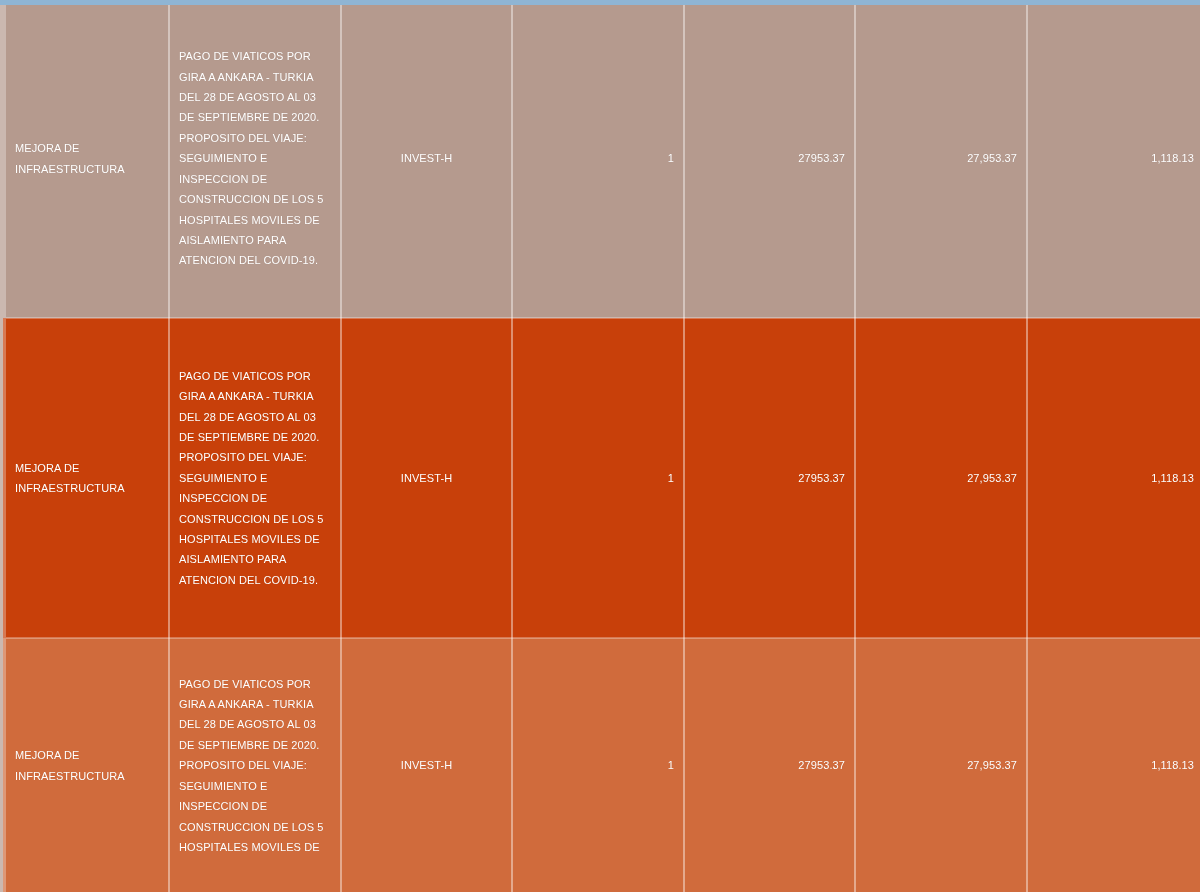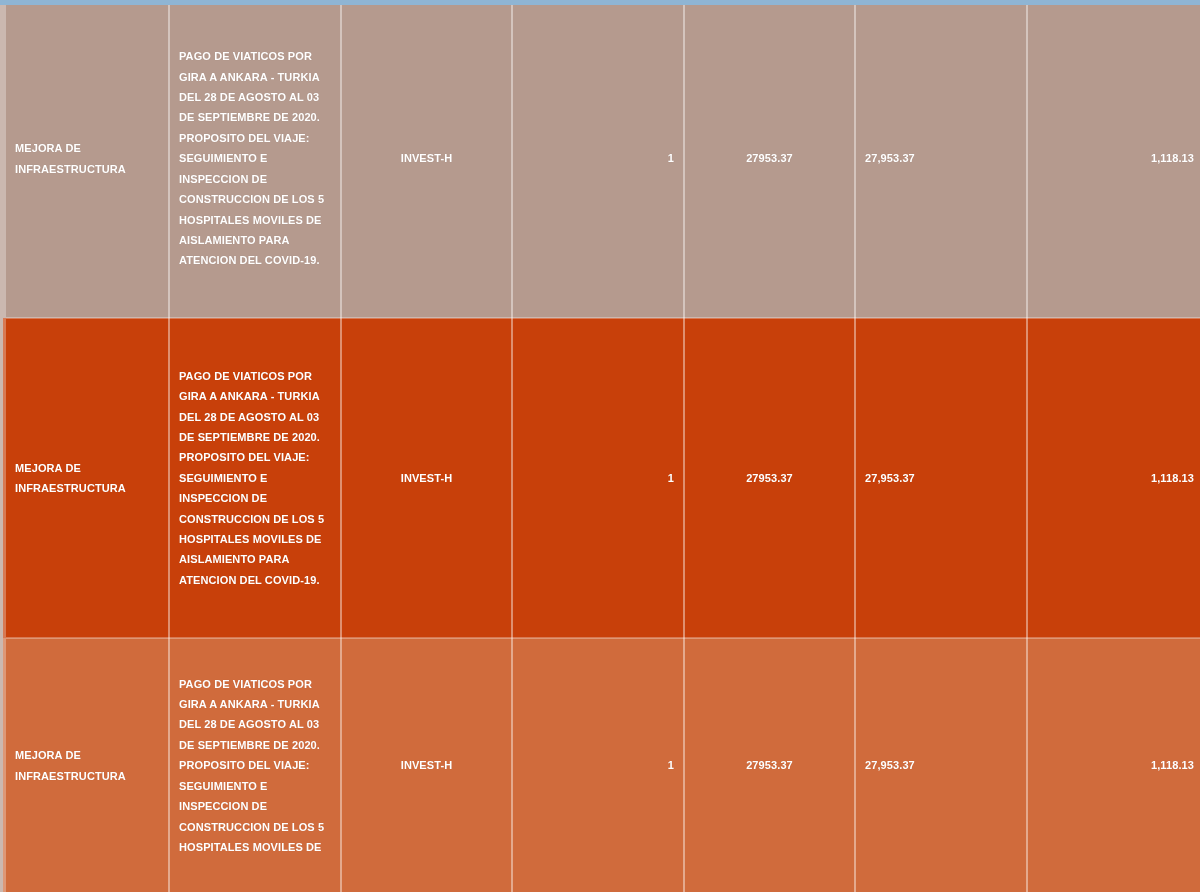--- a/index.html
+++ b/index.html
@@ -48,21 +48,21 @@
   table.grid col.c-unitario    { width: 171px; }
   table.grid col.c-total       { width: 172px; }
   table.grid col.c-impuesto    { width: 176px; }
 
   table.grid td {
     vertical-align: middle;
     padding: 0;
     border-right: 2px solid rgba(255,255,255,0.42);
     border-bottom: 2px solid rgba(255,255,255,0.30);
     color: #ffffff;
-    font-weight: bold;
+    font-weight: normal;
     font-size: 11px;
     line-height: 20.4px;
     letter-spacing: 0.1px;
     text-shadow: 0 0 1px rgba(0,0,0,0.12);
   }
   table.grid td:last-child { border-right: none; }
 
   table.grid td .pad {
     padding: 0 9px;
     display: block;
@@ -71,22 +71,22 @@
   
   table.grid td.col-programa {
     border-left: 6px solid rgba(255,255,255,0.30);
     margin-top: 16px;
   }
 
   td.col-programa .pad    { text-align: left; }
   td.col-concepto .pad    { text-align: left; line-height: 20.4px; }
   td.col-institucion .pad { text-align: center; }
   td.col-cantidad .pad    { text-align: right; }
-  td.col-unitario .pad    { text-align: center; }
-  td.col-total .pad       { text-align: left; }
+  td.col-unitario .pad    { text-align: right; }
+  td.col-total .pad       { text-align: right; }
   td.col-impuesto .pad    { text-align: right; }
 
   
   td.col-concepto { vertical-align: top; }
   td.col-concepto .pad { padding-top: 9px; }
 
   
   tr.row-v1 td { background: #b59a8e; }
   tr.row-v2 td { background: #c8400a; }
   tr.row-v3 td { background: #d06b3c; }

